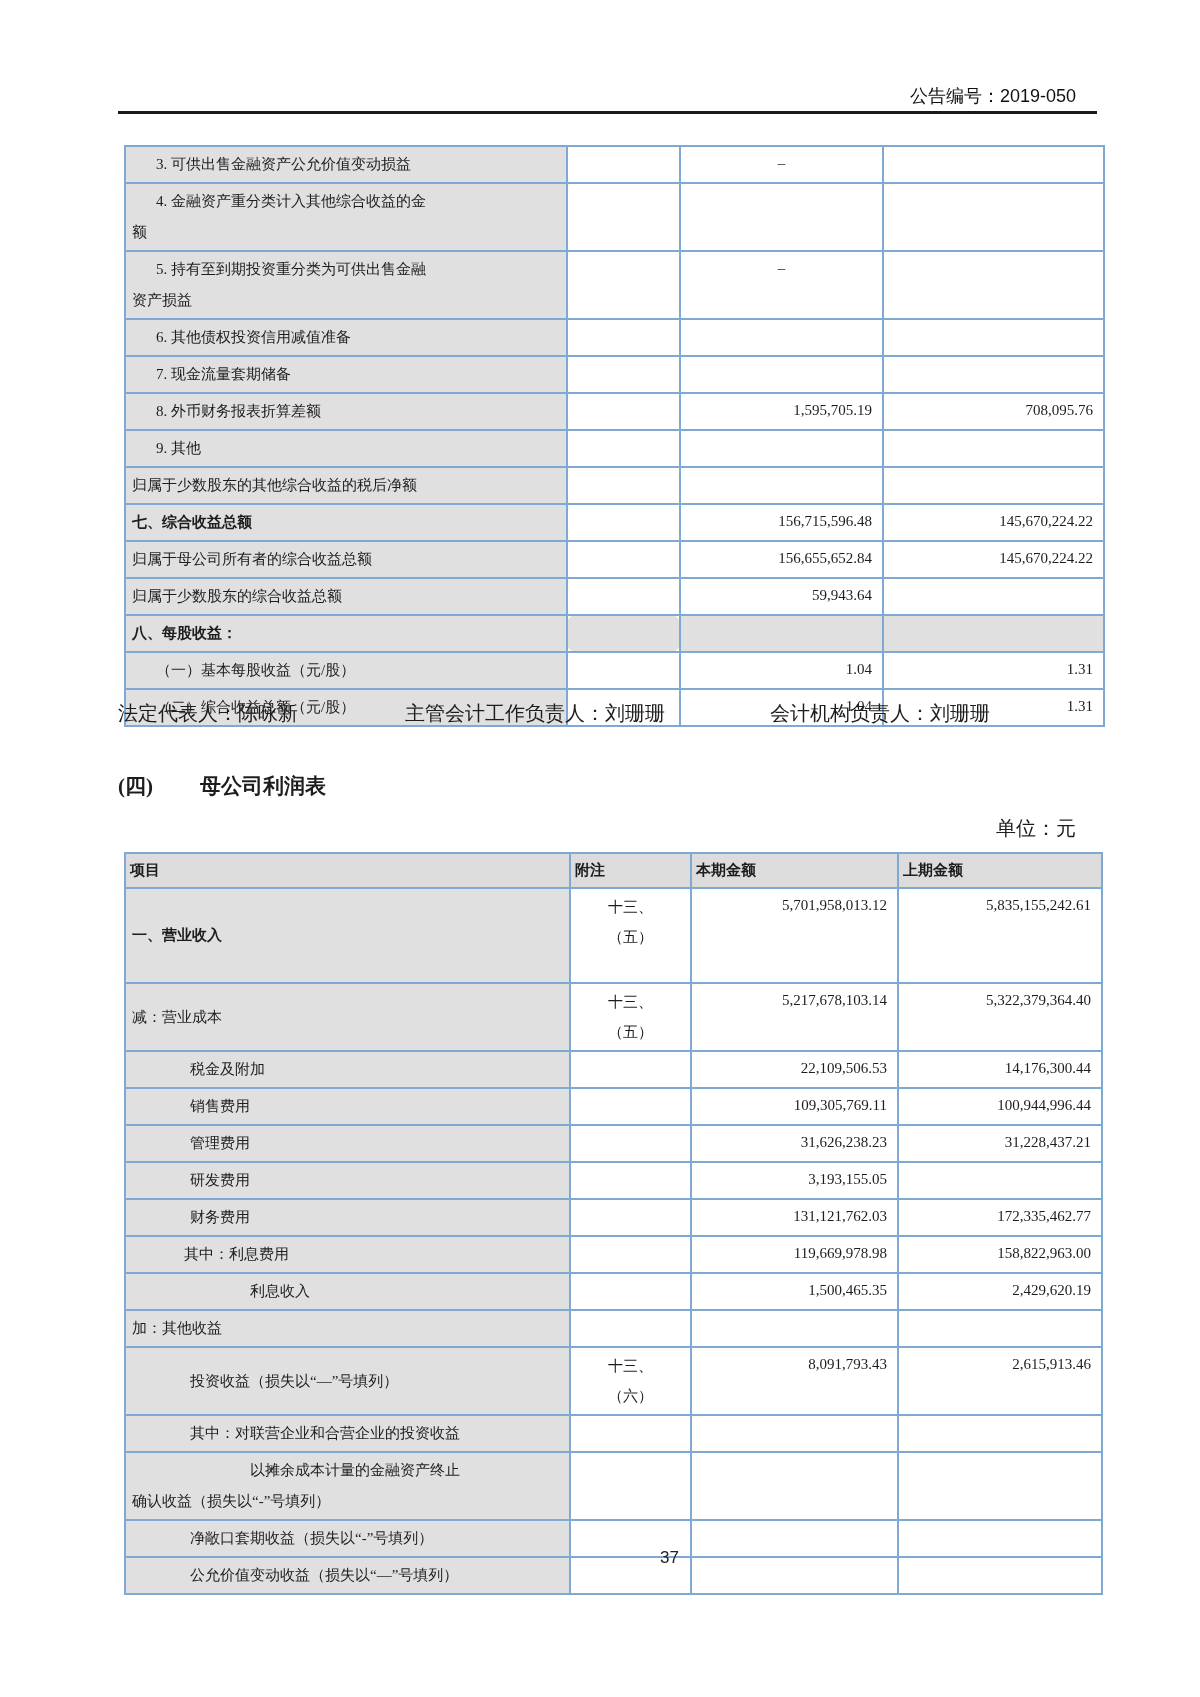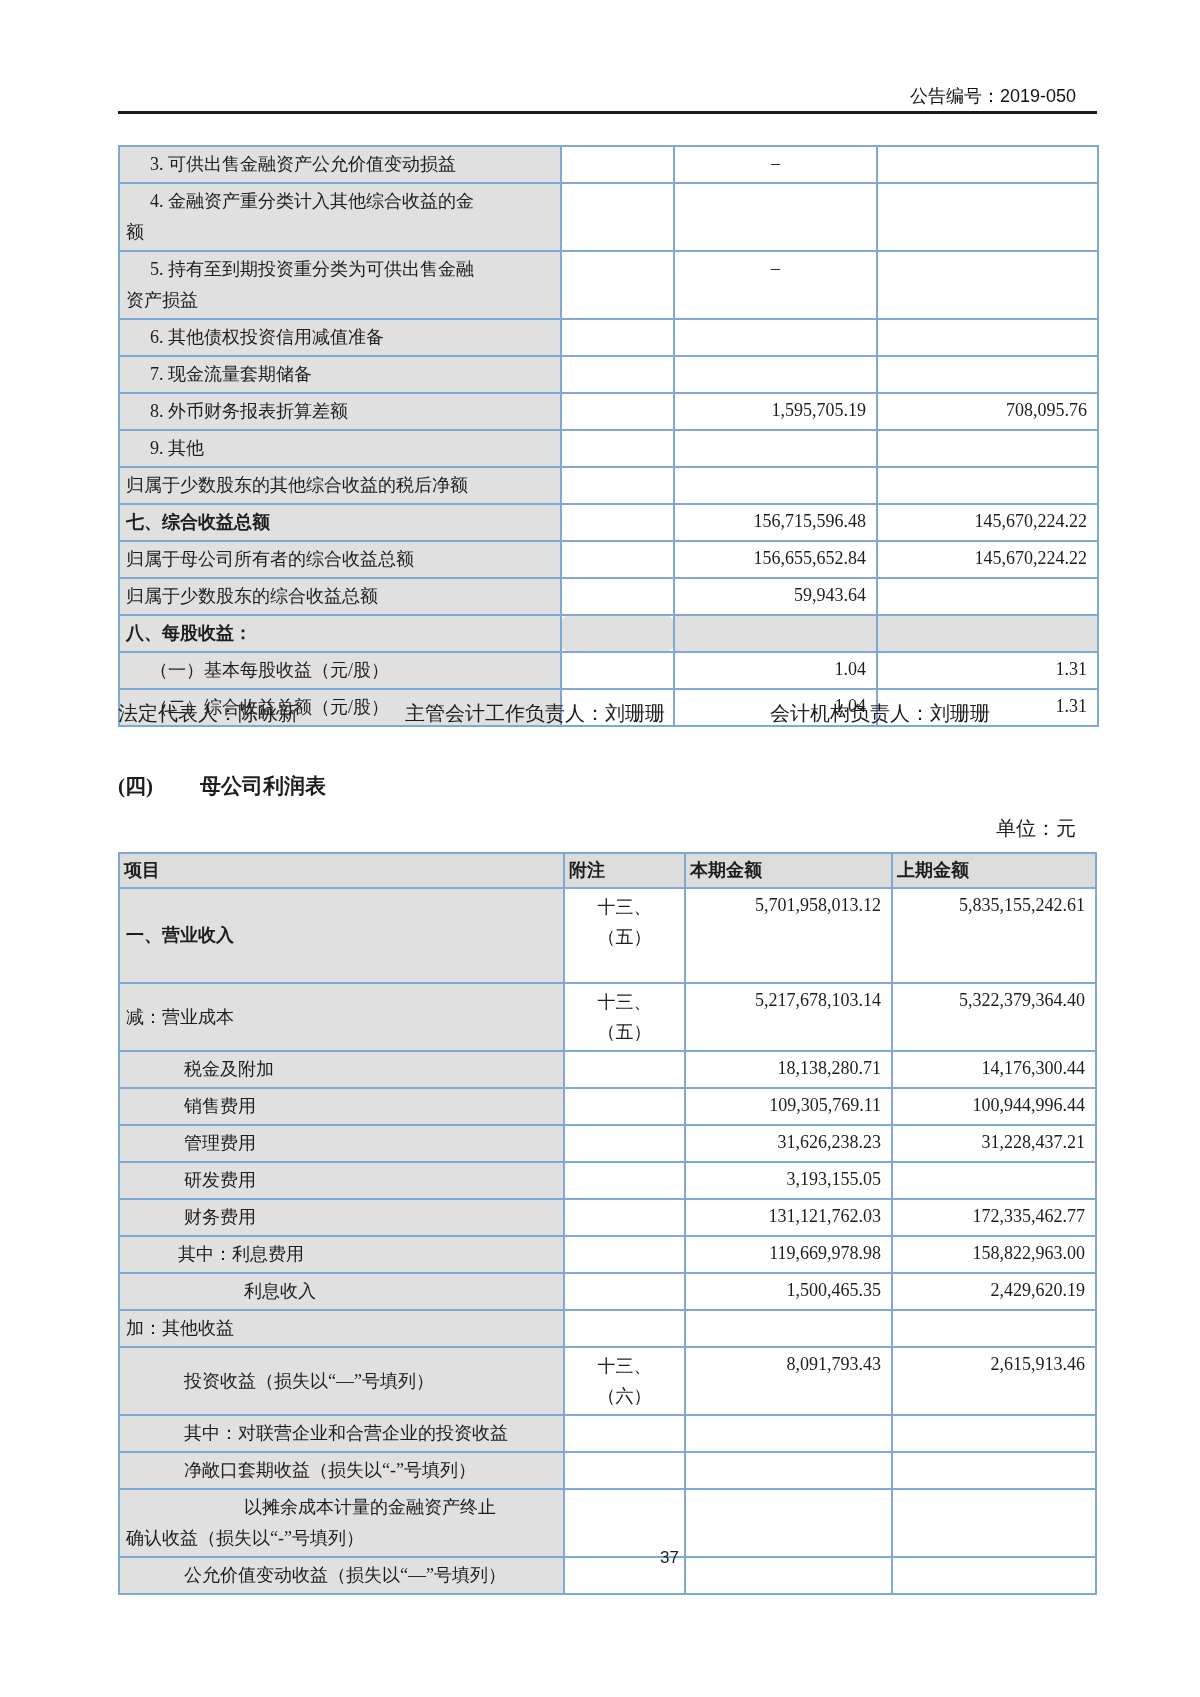--- a/index.html
+++ b/index.html
@@ -15,22 +15,22 @@
     overflow:hidden;
   }
   .hdr-right{
     position:absolute;top:84px;left:118px;width:958px;text-align:right;
     font-family:"Liberation Sans","DejaVu Sans",sans-serif;font-size:18px;color:#111;
   }
   .hdr-rule{
     position:absolute;top:111px;left:118px;width:979px;height:3px;background:#1a1a1a;
   }
   table.fin{
-    position:absolute;left:118px;border-collapse:collapse;table-layout:fixed;
-    width:979px;font-size:18px;line-height:27px;
+    position:absolute;left:124px;border-collapse:collapse;table-layout:fixed;
+    width:979px;font-size:15px;line-height:27px;
   }
   table.fin#table1{top:145px;}
   table.fin#table2{top:852px;width:977px;}
   table.fin td,table.fin th{
     border:2px solid var(--border-blue);
     overflow:hidden;
   }
   table.fin tr{height:33px;}
   table.fin th{
     background:var(--hdr-gray);font-weight:bold;text-align:left;
@@ -212,21 +212,21 @@
         <tr style="height: 62px;">
           <td class="c-label">减：营业成本</td>
           <td class="c-note">十三、
 （五）</td>
           <td class="c-amt">5,217,678,103.14</td>
           <td class="c-amt">5,322,379,364.40</td>
         </tr>
         <tr>
           <td class="c-label" style="text-indent: 58px;">税金及附加</td>
           <td class="c-note"></td>
-          <td class="c-amt">18,138,280.71</td>
+          <td class="c-amt">22,109,506.53</td>
           <td class="c-amt">14,176,300.44</td>
         </tr>
         <tr>
           <td class="c-label" style="text-indent: 58px;">销售费用</td>
           <td class="c-note"></td>
           <td class="c-amt">109,305,769.11</td>
           <td class="c-amt">100,944,996.44</td>
         </tr>
         <tr>
           <td class="c-label" style="text-indent: 58px; margin-top: 34px;">管理费用</td>
@@ -270,34 +270,34 @@
 （六）</td>
           <td class="c-amt">8,091,793.43</td>
           <td class="c-amt">2,615,913.46</td>
         </tr>
         <tr>
           <td class="c-label" style="text-indent: 58px;">其中：对联营企业和合营企业的投资收益</td>
           <td class="c-note"></td>
           <td class="c-amt"></td>
           <td class="c-amt"></td>
         </tr>
-        <tr>
-          <td class="c-label" style="text-indent: 58px;">净敞口套期收益（损失以“-”号填列）</td>
-          <td class="c-note"></td>
-          <td class="c-amt"></td>
-          <td class="c-amt"></td>
-        </tr>
         <tr style="height: 66px;">
           <td class="c-label" style="text-indent: 118px;">以摊余成本计量的金融资产终止
 确认收益（损失以“-”号填列）</td>
           <td class="c-note"></td>
           <td class="c-amt"></td>
           <td class="c-amt"></td>
         </tr>
         <tr>
+          <td class="c-label" style="text-indent: 58px;">净敞口套期收益（损失以“-”号填列）</td>
+          <td class="c-note"></td>
+          <td class="c-amt"></td>
+          <td class="c-amt"></td>
+        </tr>
+        <tr>
           <td class="c-label" style="text-indent: 58px;">公允价值变动收益（损失以“—”号填列）</td>
           <td class="c-note"></td>
           <td class="c-amt"></td>
           <td class="c-amt"></td>
         </tr>
       </tbody>
     </table>
 
   <div class="page-num">37</div>
 

